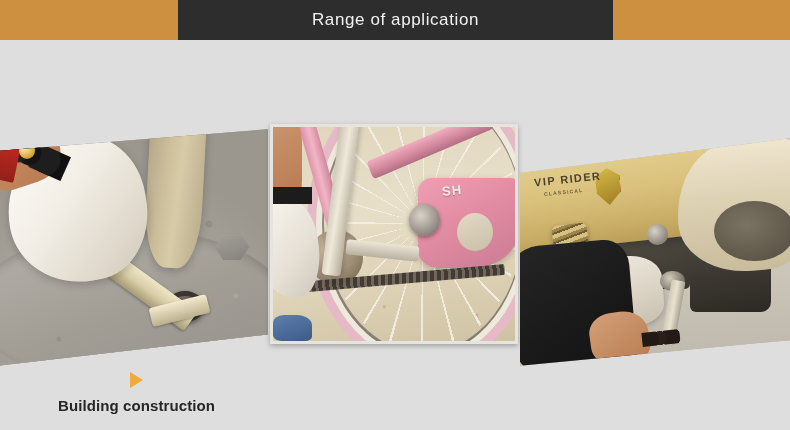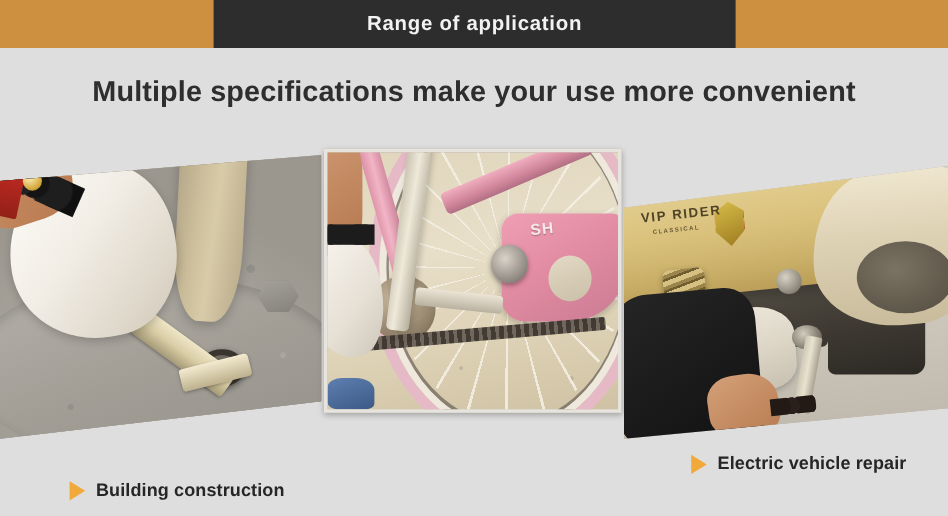--- a/index.html
+++ b/index.html
@@ -34,21 +34,21 @@
     height: 40px;
     background: #2d2d2d;
     display: flex;
     align-items: center;
     justify-content: center;
   }
   .header-title {
     color: #f2f2f2;
     font-size: 17px;
     letter-spacing: 0.6px;
-    font-weight: 700;
+    font-weight: 400;
     white-space: nowrap;
   }
 
   
   .subtitle {
     position: absolute;
     left: 0; top: 63px;
     width: 790px;
     text-align: center;
     font-size: 24px;
@@ -523,36 +523,35 @@
     border-top: 8px solid transparent;
     border-bottom: 8px solid transparent;
   }
   .caption .cap-text {
     font-size: 15px;
     font-weight: 700;
     color: #262626;
     letter-spacing: 0.1px;
   }
 
-  #caption-building { left: 58px;  top: 400px; }
+  #caption-building { left: 58px;  top: 372px; flex-direction: column; }
   #caption-bicycle  { left: 320px; top: 353px; }
   #caption-evehicle { left: 576px; top: 378px; }
 </style>
 </head>
 <body>
 
 <div id="page">
 
   <div class="header-band">
     <div class="header-dark">
       <span class="header-title">Range of application</span>
     </div>
   </div>
 
-  <div class="subtitle">Multiple specifications make your use more convenient</div>
 
   <div class="photo" id="photo-building">
     <div class="scene">
       <div class="s1-ground"></div>
       <div class="s1-manhole"></div>
       <div class="s1-speckle"></div>
       <div class="s1-pillar"></div>
       <div class="s1-nut"></div>
       <div class="s1-ring"></div>
       <div class="s1-wrench"></div>
@@ -611,18 +610,14 @@
       <div class="s3-wristband"></div>
     </div>
   </div>
 
   <div class="caption" id="caption-building">
     <span class="tri"></span>
     <span class="cap-text">Building construction</span>
   </div>
 
 
-  <div class="caption" id="caption-evehicle">
-    <span class="tri"></span>
-    <span class="cap-text">Electric vehicle repair</span>
-  </div>
 
 </div>
 
 </body></html>

